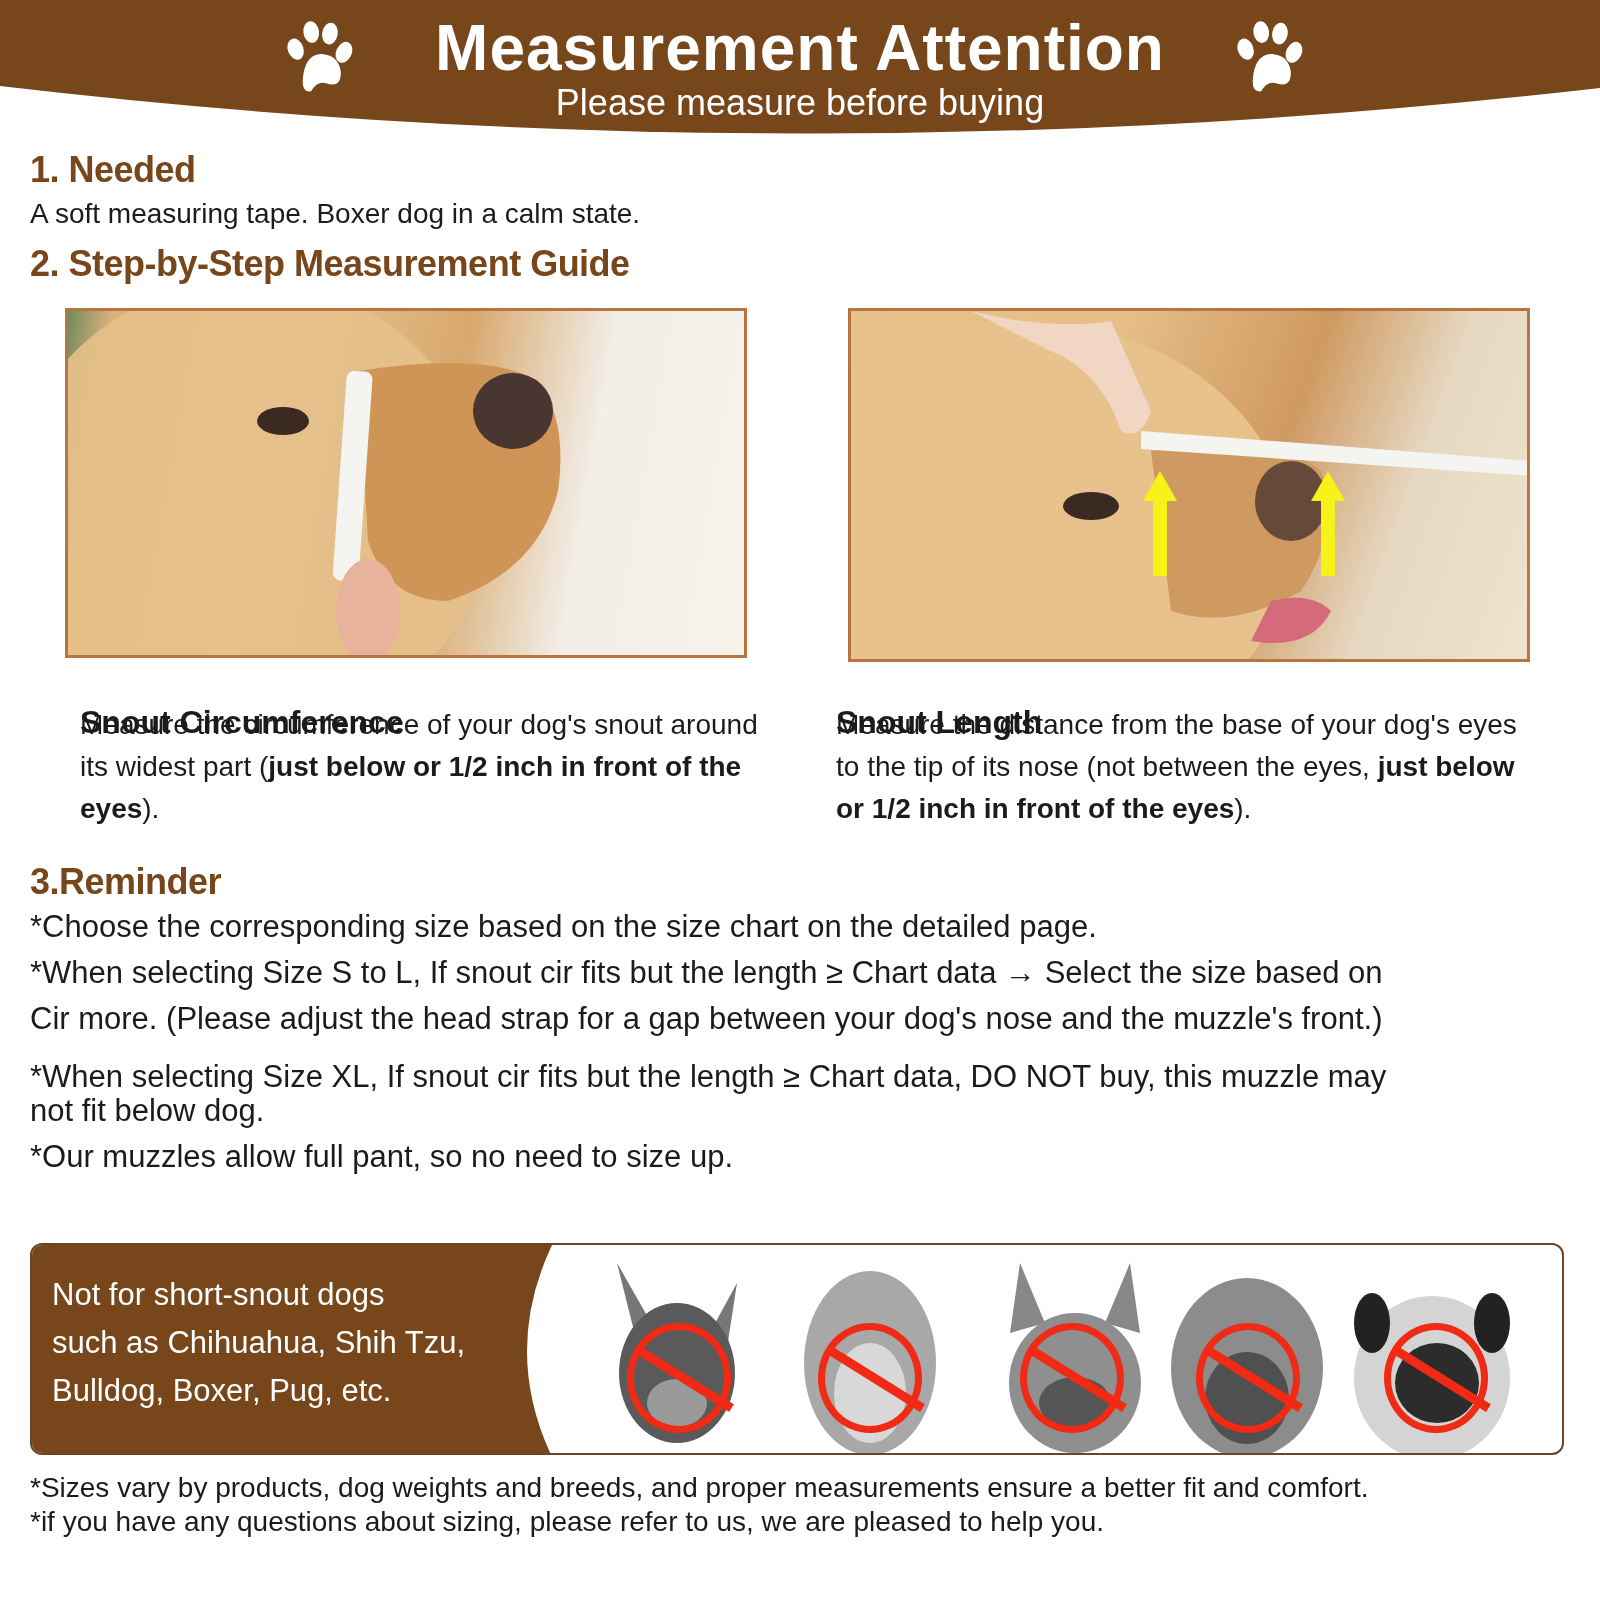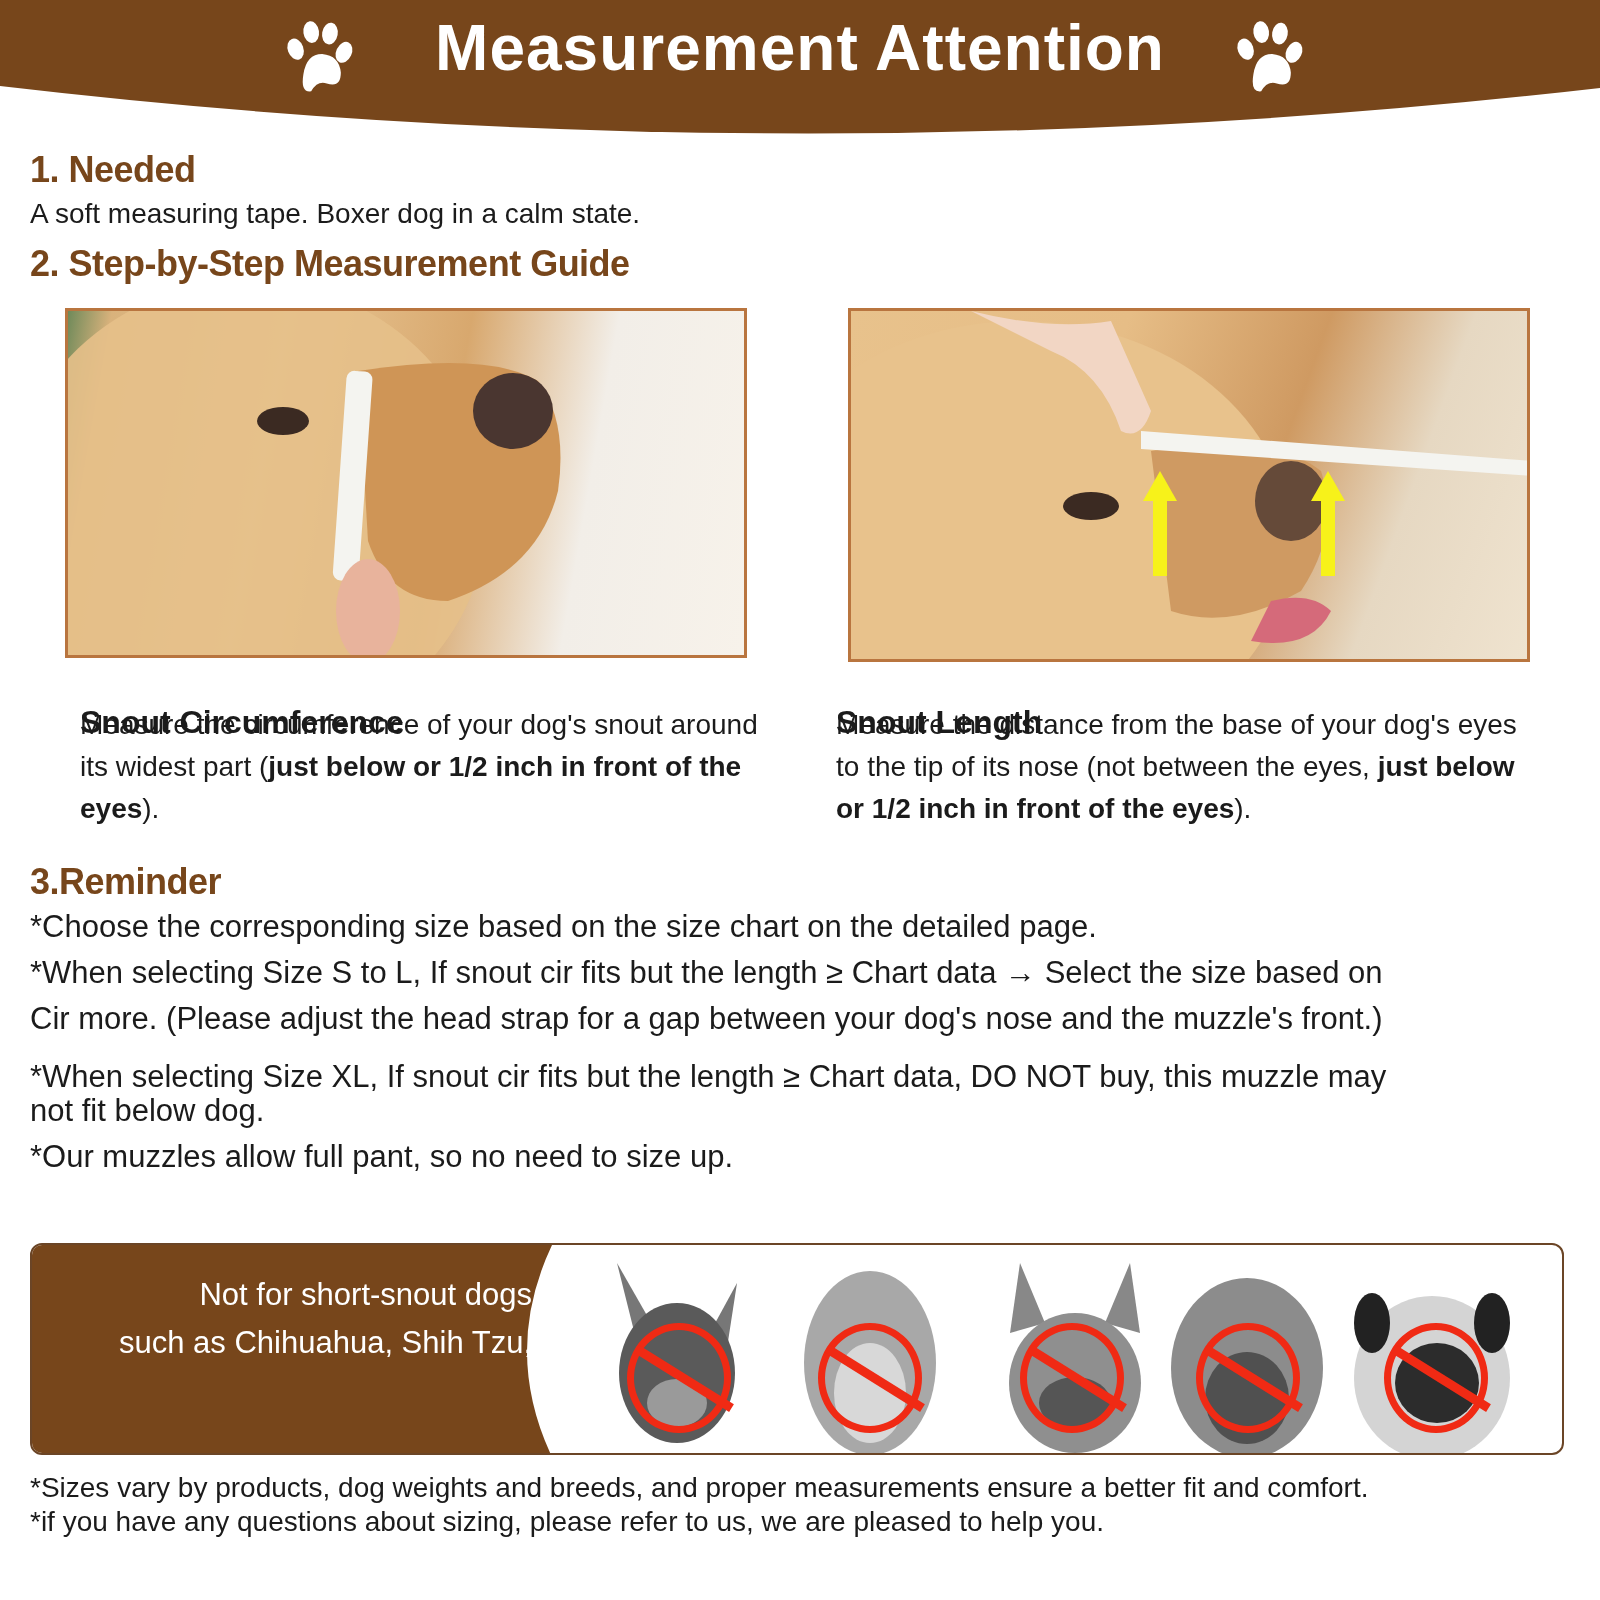--- a/index.html
+++ b/index.html
@@ -28,21 +28,21 @@
     background: linear-gradient(110deg, #e8c28c 0%, #e6bd86 35%, #cf9a62 60%, #e6d8c2 78%, #efe3cf 100%); }
 
   .caption-title { position: absolute; font-weight: bold; font-size: 32px; line-height: 40px; color: #1b1b1b; margin-top: 36px; }
   .caption-text { position: absolute; font-size: 28px; line-height: 42px; color: #1b1b1b; width: 700px; }
   .caption-text b { font-weight: bold; }
 
   .reminder-line { position: absolute; left: 30px; font-size: 31px; line-height: 46px; color: #1b1b1b; white-space: nowrap; }
 
   
   .warn-box { position: absolute; left: 30px; top: 1243px; width: 1534px; height: 212px;
-    border: 2px solid #6b4526; border-radius: 12px; overflow: hidden; background: #fff; text-align: right; }
+    border: 2px solid #6b4526; border-radius: 12px; overflow: hidden; background: #fff; }
   .warn-brown { position: absolute; left: 0; top: 0; width: 560px; height: 212px; }
   .warn-text { position: absolute; left: 20px; top: 26px; color: #fff; font-size: 31px; line-height: 48px; width: 480px; }
   .dog { position: absolute; top: 18px; width: 170px; height: 190px; }
   .dog .face { position: absolute; inset: 0; }
   .no-sign { position: absolute; width: 104px; height: 110px; border: 7px solid #f02a14; border-radius: 50%; }
   .no-sign::after { content: ""; position: absolute; left: -6px; top: 44px; width: 112px; height: 9px; background: #f02a14; transform: rotate(32deg); }
 
   .footnote { position: absolute; left: 30px; font-size: 28px; line-height: 40px; color: #1b1b1b; white-space: nowrap; }
 </style>
 </head>
@@ -60,20 +60,21 @@
     <path d="M30 72 Q34 46 54 46 Q76 48 78 70 Q78 90 60 84 Q48 80 40 94 Q26 96 30 72Z" fill="#fff"></path>
   </svg>
   <div class="banner-title">Measurement Attention</div>
   <svg class="paw right" viewBox="0 0 100 100">
     <ellipse cx="20" cy="40" rx="10" ry="14" fill="#fff" transform="rotate(-20 20 40)"></ellipse>
     <ellipse cx="40" cy="18" rx="10" ry="14" fill="#fff" transform="rotate(-8 40 18)"></ellipse>
     <ellipse cx="64" cy="20" rx="10" ry="14" fill="#fff" transform="rotate(10 64 20)"></ellipse>
     <ellipse cx="82" cy="44" rx="10" ry="14" fill="#fff" transform="rotate(25 82 44)"></ellipse>
     <path d="M30 72 Q34 46 54 46 Q76 48 78 70 Q78 90 60 84 Q48 80 40 94 Q26 96 30 72Z" fill="#fff"></path>
   </svg>
+  <div class="banner-sub">Please measure before buying</div>
 </div>
 
 <div class="h-section" style="top:148px;">1. Needed</div>
 <div class="body-text" style="top:196px;">A soft measuring tape. Boxer dog in a calm state.</div>
 
 <div class="h-section" style="top:242px;">2. Step-by-Step Measurement Guide</div>
 
 <div class="photo photo1">
   <svg width="682" height="350" viewBox="0 0 682 350">
     <ellipse cx="180" cy="200" rx="240" ry="230" fill="#e6c08a" opacity="0.9"></ellipse>
@@ -123,20 +124,21 @@
 <div class="reminder-line" style="top:1088px;">not fit below dog.</div>
 <div class="reminder-line" style="top:1134px;">*Our muzzles allow full pant, so no need to size up.</div>
 
 <div class="warn-box">
   <svg class="warn-brown" viewBox="0 0 560 212">
     <path d="M0 0 H520 Q470 106 520 212 H0 Z" fill="#77461b"></path>
   </svg>
   <div class="warn-text">
     <div>Not for short-snout dogs</div>
     <div>such as Chihuahua, Shih Tzu,</div>
+    <div>Bulldog, Boxer, Pug, etc.</div>
   </div>
 
   <div class="dog" style="left:565px;">
     <svg class="face" viewBox="0 0 170 190">
         <polygon points="20,0 60,70 40,80" fill="#777"></polygon>
         <polygon points="140,20 110,75 130,85" fill="#777"></polygon>
         <ellipse cx="80" cy="110" rx="58" ry="70" fill="#5a5a5a"></ellipse>
         <ellipse cx="80" cy="140" rx="30" ry="24" fill="#9a9a9a"></ellipse>
       </svg>
     <div class="no-sign" style="left:30px; top:60px;"></div>

